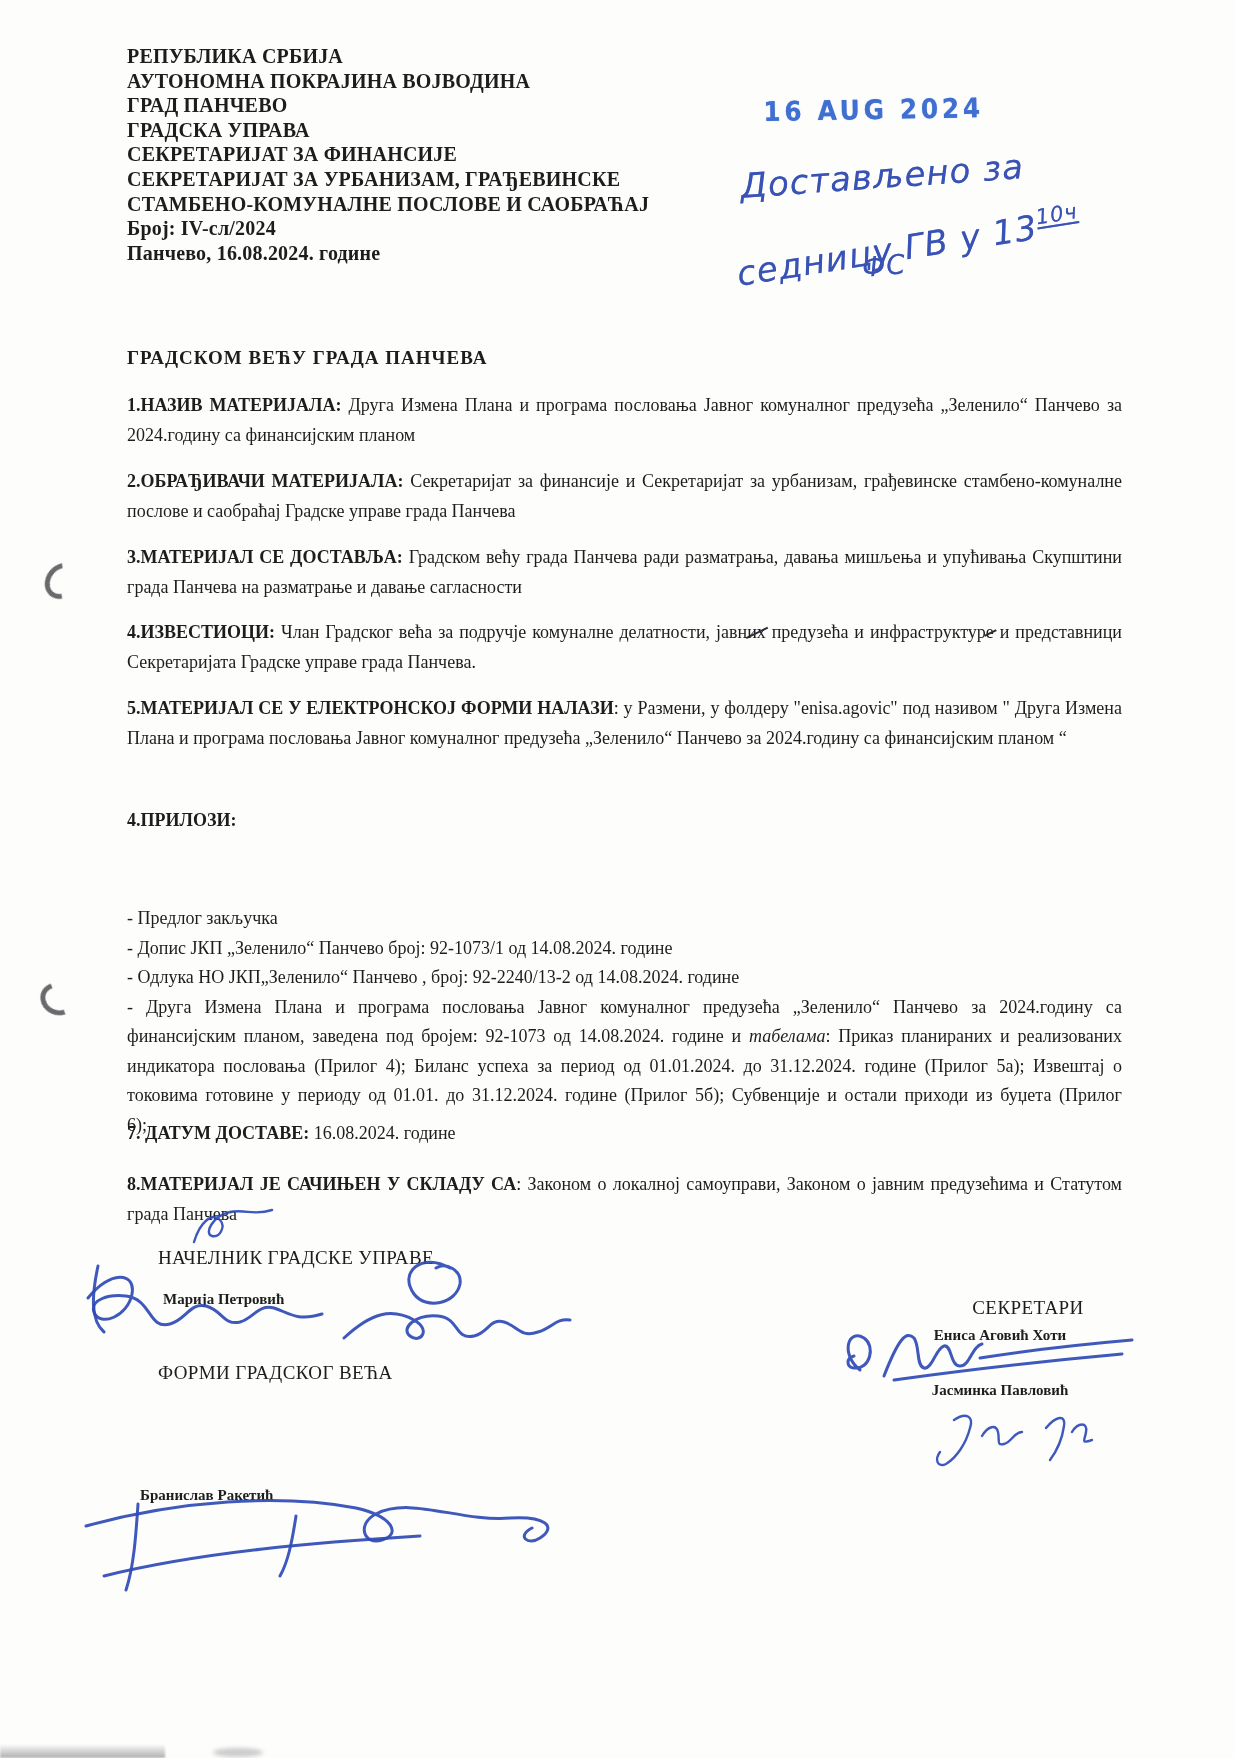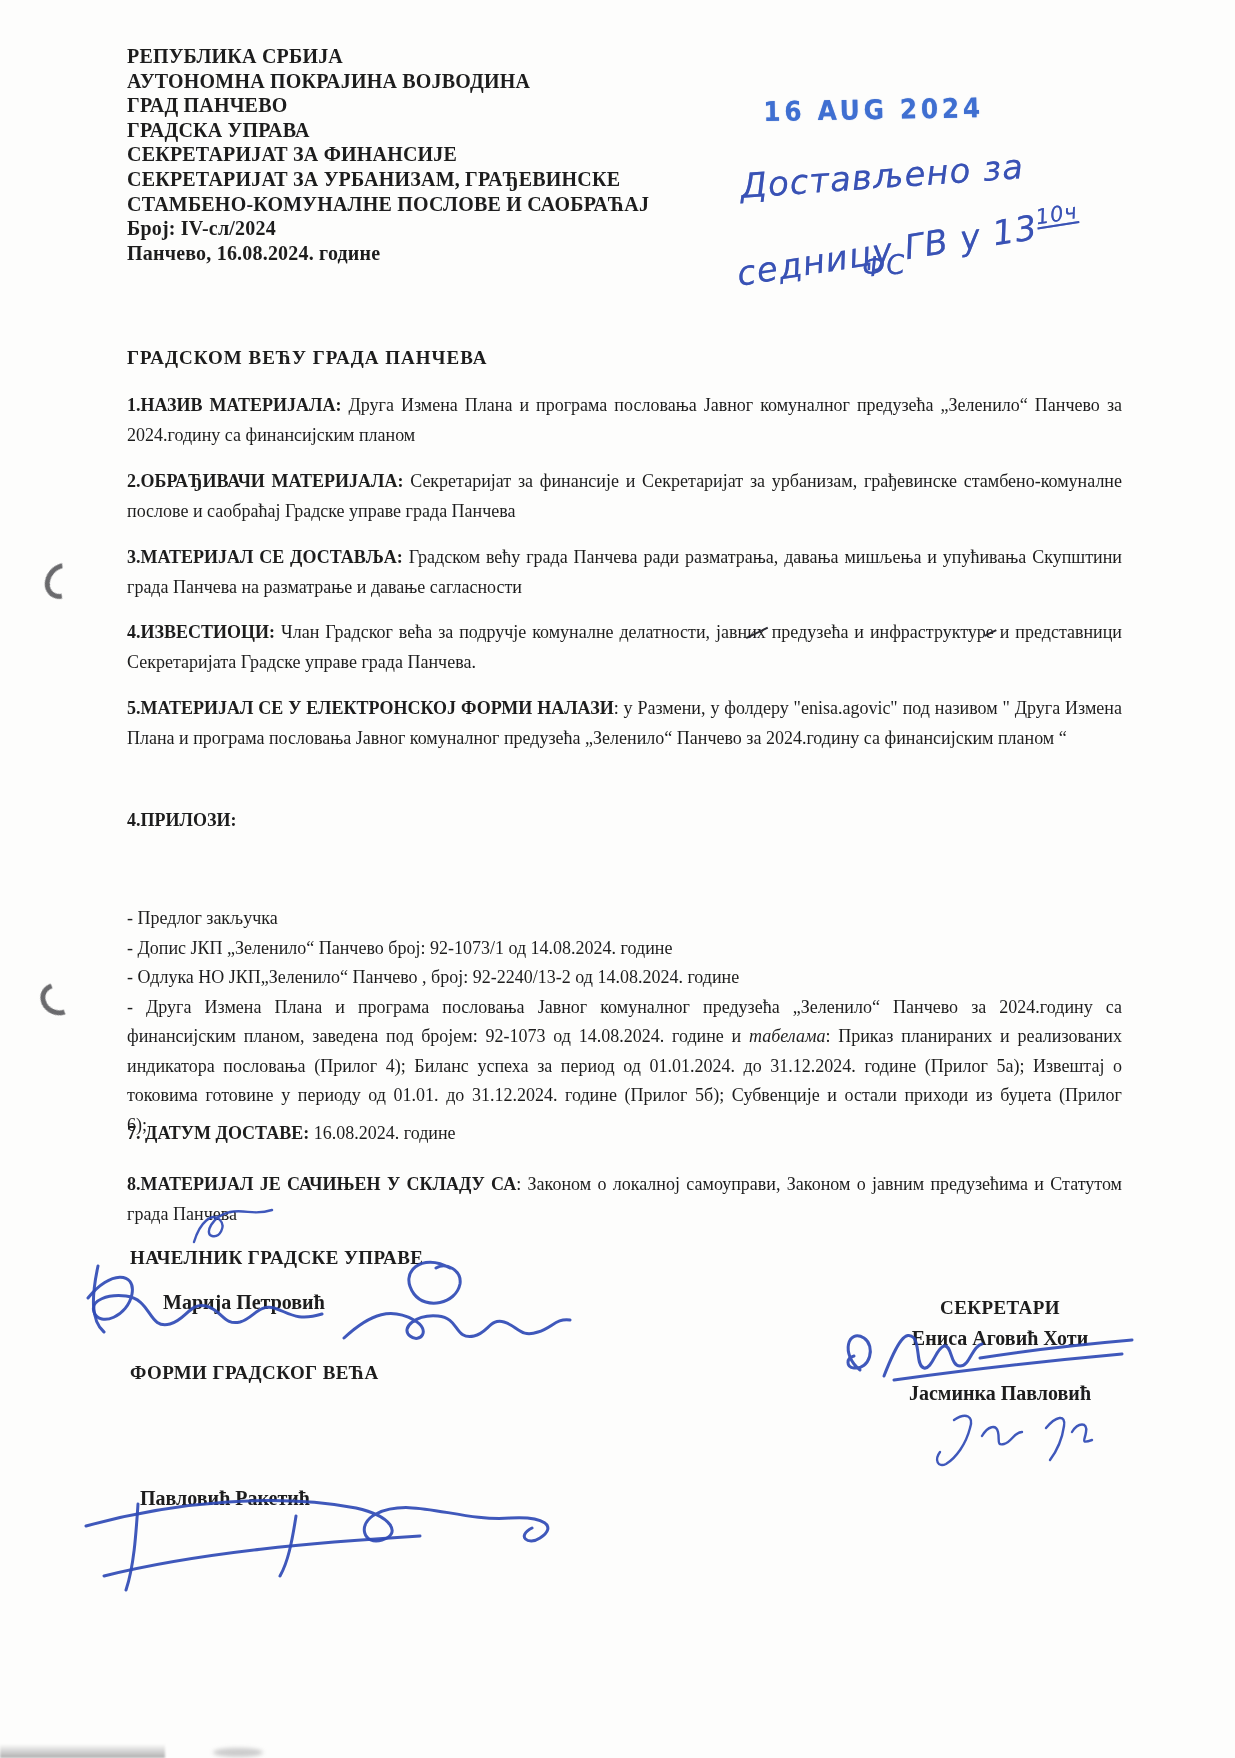--- a/index.html
+++ b/index.html
@@ -43,22 +43,22 @@
   .list { left:127px; top:904px; width:995px; font-size:18px; line-height:29.5px; }
   .item-long { text-align:justify; word-spacing:2px; }
   .it { font-style:italic; }
 
   .struck { position:relative; }
   .struck::after {
     content:""; position:absolute; left:-2px; right:-3px; top:52%;
     border-top:2.2px solid #2c2c34; transform:rotate(-26deg);
   }
 
-  .sig-title { font-weight:bold; font-size:19px; letter-spacing:.4px; white-space:nowrap; }
-  .sig-name  { font-weight:bold; font-size:20px; white-space:nowrap; }
+  .sig-title { font-weight:normal; font-size:19px; letter-spacing:.4px; white-space:nowrap;margin-left:28px; }
+  .sig-name  { font-weight:bold; font-size:15px; white-space:nowrap; }
   .t-left1 { left:130px; top:1247px; }
   .n-left1 { left:163px; top:1291px; }
   .t-left2 { left:130px; top:1362px; }
   .n-left2 { left:140px; top:1487px; }
   .col-right { left:860px; width:280px; text-align:center; }
   .t-right  { top:1297px; }
   .n-right1 { top:1327px; }
   .n-right2 { top:1382px; }
 
   .sig-svg { position:absolute; pointer-events:none; }
@@ -154,21 +154,21 @@
   <div class="abs sig-name n-left1">Марија Петровић</div>
 
   <svg class="sig-svg" style="left:82px; top:1252px;" width="500" height="115" viewBox="0 0 500 115">
     <path d="M16 14 C10 42 8 68 22 80"></path>
     <path d="M6 46 C28 18 54 20 50 42 C46 64 18 76 12 60 C8 48 26 42 44 44 C70 47 66 78 88 72 C104 68 108 50 124 54 C140 58 142 74 158 70 C172 66 176 52 192 56 C206 60 214 70 240 62"></path>
     <path d="M368 16 C340 0 316 20 332 42 C344 58 374 52 378 32 C380 18 364 10 354 16"></path>
     <path d="M262 86 C290 60 310 56 332 68 C350 78 338 92 328 84 C318 76 334 62 356 64 C378 66 372 88 392 84 C406 81 408 66 422 70 C436 74 438 86 456 80 C470 76 474 66 488 68"></path>
   </svg>
 
   <div class="abs sig-title t-left2">ФОРМИ ГРАДСКОГ ВЕЋА</div>
-  <div class="abs sig-name n-left2">Павловић Ракетић</div>
+  <div class="abs sig-name n-left2">Бранислав Ракетић</div>
 
   <svg class="sig-svg" style="left:80px; top:1486px;" width="505" height="115" viewBox="0 0 505 115">
     <path d="M6 40 C100 14 200 8 276 22 C312 30 322 48 302 54 C284 60 276 38 296 28 C330 10 380 36 430 32 C464 30 478 40 460 52 C448 60 436 50 452 42"></path>
     <path d="M58 18 C56 48 54 80 46 104"></path>
     <path d="M24 90 C120 66 240 56 340 50"></path>
     <path d="M216 30 C212 56 208 76 200 90"></path>
   </svg>
 
   <div class="abs sig-title col-right t-right">СЕКРЕТАРИ</div>
   <div class="abs sig-name col-right n-right1">Ениса Аговић Хоти</div>

